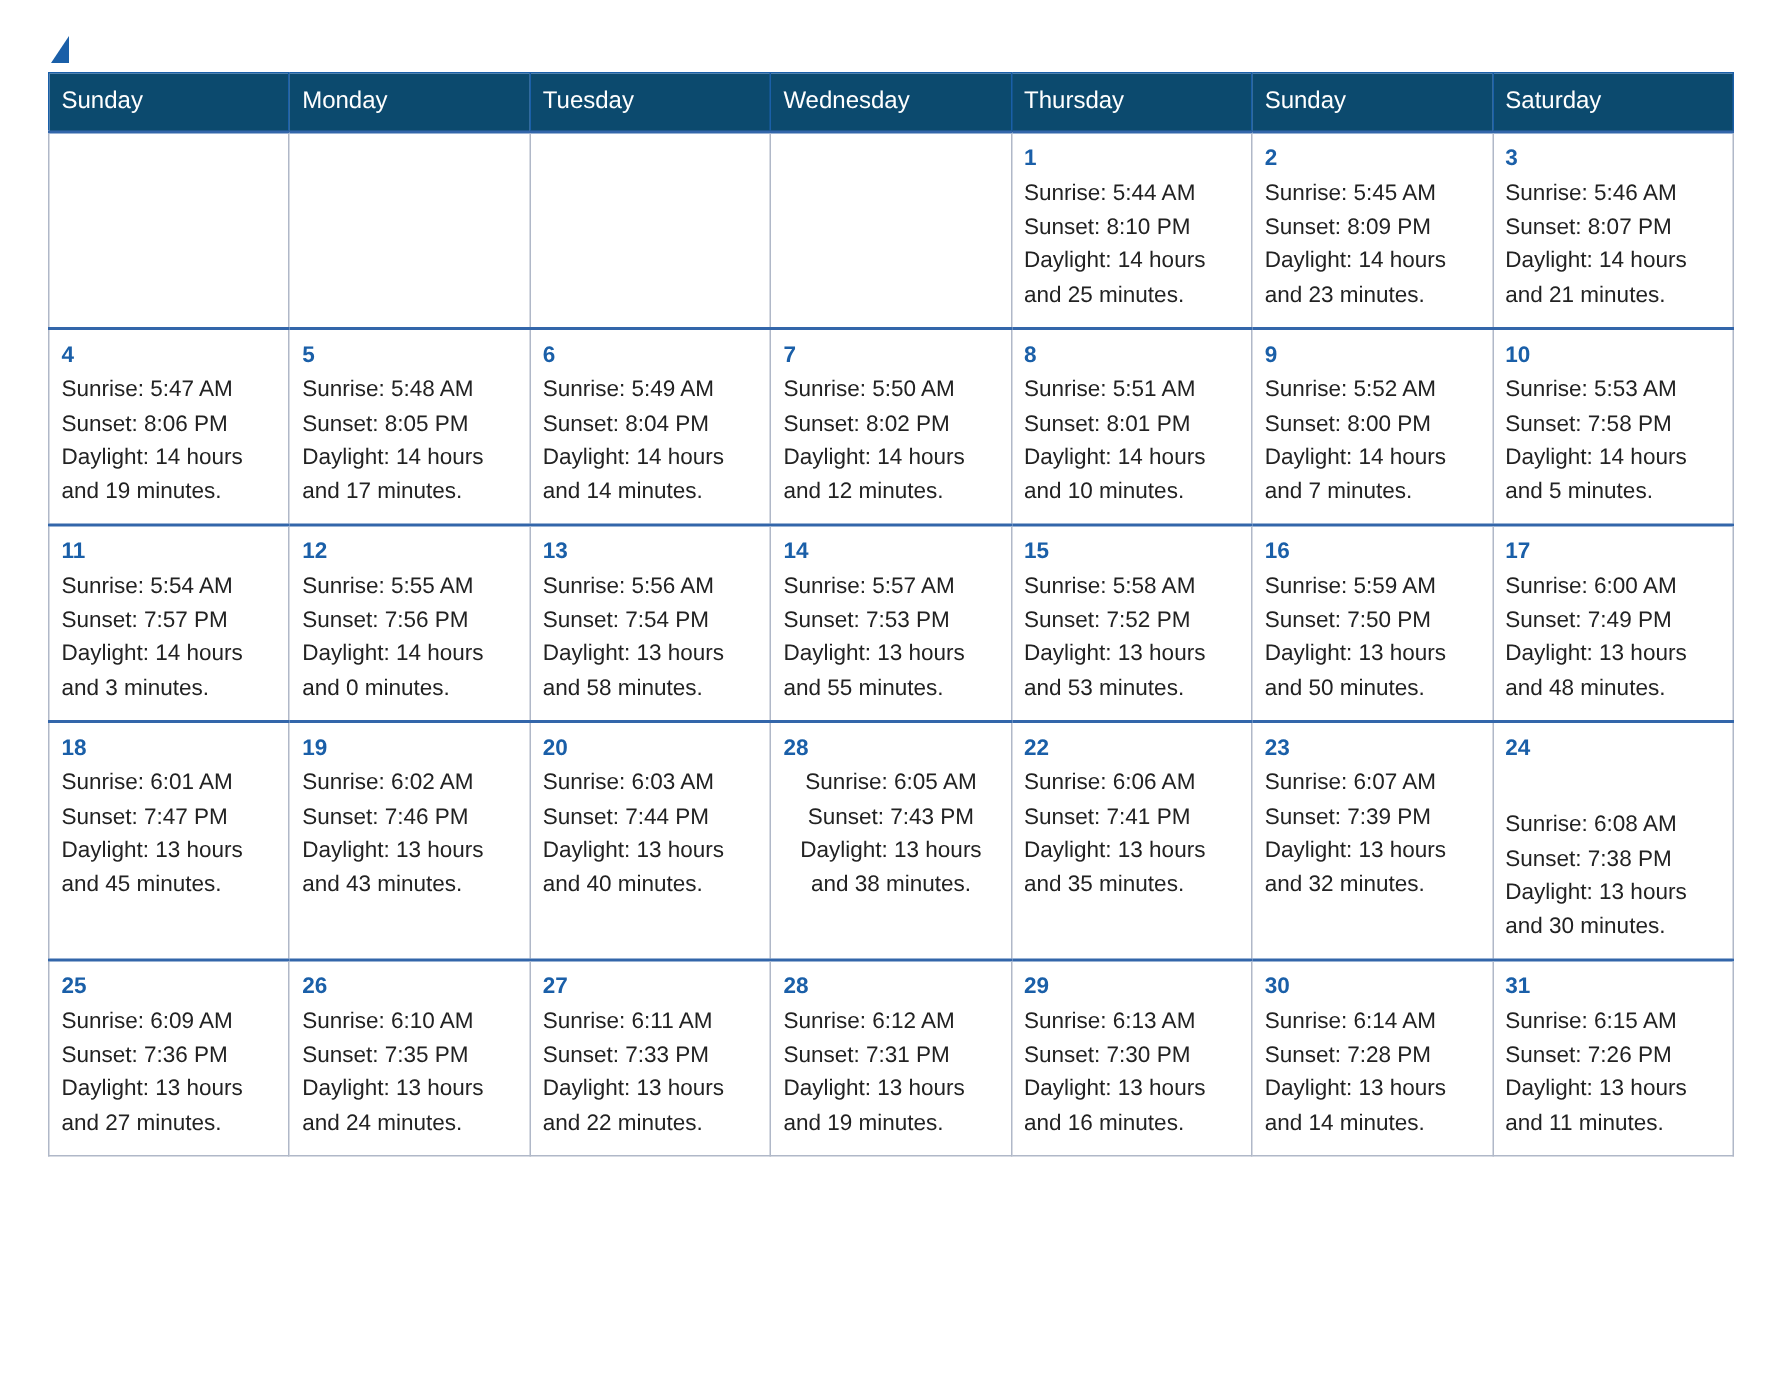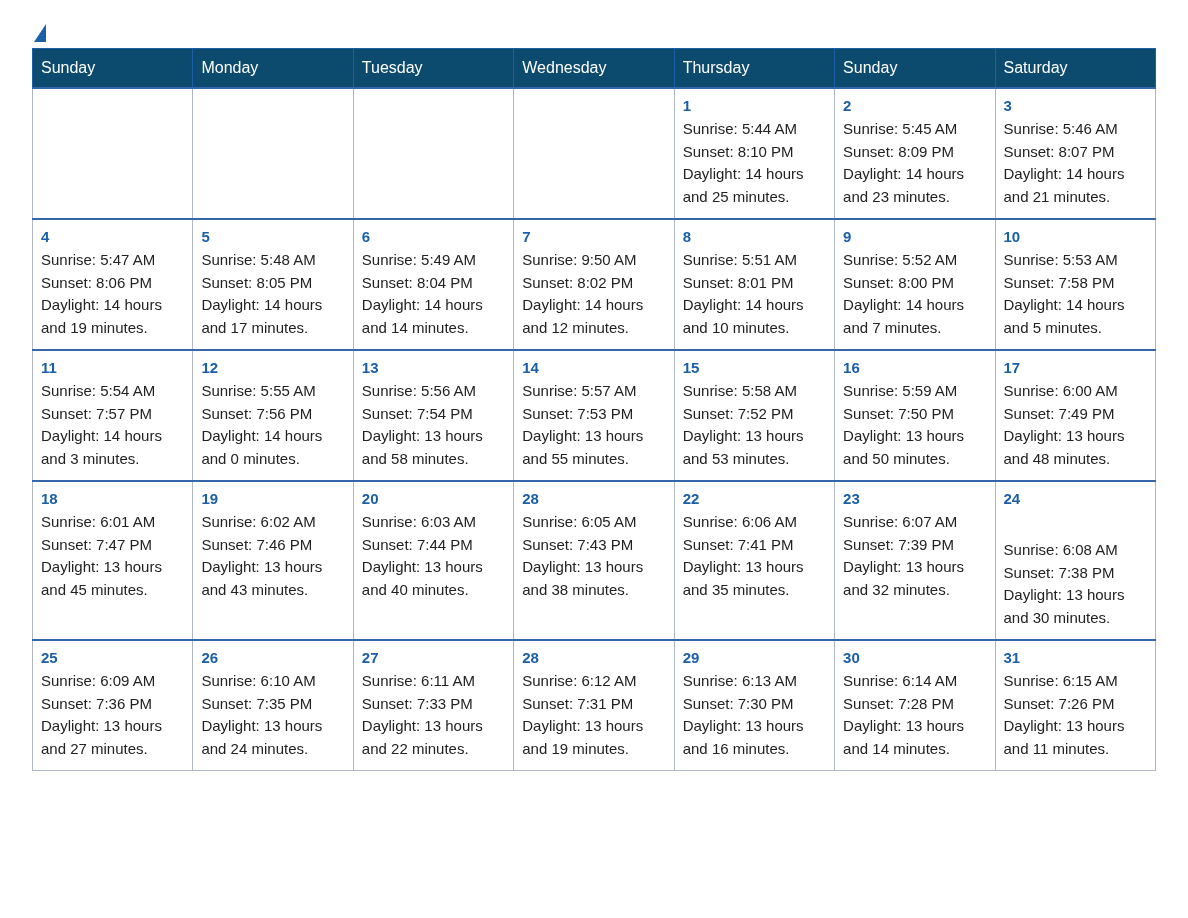--- a/index.html
+++ b/index.html
@@ -166,21 +166,21 @@
 Daylight: 14 hours and 17 minutes.</div>
         </td>
         <td>
           <span class="day-number">6</span>
           <div class="day-info" style="white-space: pre-line;">Sunrise: 5:49 AM
 Sunset: 8:04 PM
 Daylight: 14 hours and 14 minutes.</div>
         </td>
         <td>
           <span class="day-number">7</span>
-          <div class="day-info" style="white-space: pre-line;">Sunrise: 9:50 AM
+          <div class="day-info" style="white-space: pre-line;">Sunrise: 5:50 AM
 Sunset: 8:02 PM
 Daylight: 14 hours and 12 minutes.</div>
         </td>
         <td>
           <span class="day-number">8</span>
           <div class="day-info" style="white-space: pre-line;">Sunrise: 5:51 AM
 Sunset: 8:01 PM
 Daylight: 14 hours and 10 minutes.</div>
         </td>
         <td>
@@ -254,21 +254,21 @@
 Daylight: 13 hours and 43 minutes.</div>
         </td>
         <td>
           <span class="day-number">20</span>
           <div class="day-info" style="white-space: pre-line;">Sunrise: 6:03 AM
 Sunset: 7:44 PM
 Daylight: 13 hours and 40 minutes.</div>
         </td>
         <td>
           <span class="day-number">28</span>
-          <div class="day-info" style="white-space: pre-line;">Sunrise: 6:05 AM
+          <div class="day-info" style="white-space: pre-line; text-align: center;">Sunrise: 6:05 AM
 Sunset: 7:43 PM
 Daylight: 13 hours and 38 minutes.</div>
         </td>
         <td>
           <span class="day-number">22</span>
           <div class="day-info" style="white-space: pre-line;">Sunrise: 6:06 AM
 Sunset: 7:41 PM
 Daylight: 13 hours and 35 minutes.</div>
         </td>
         <td>

